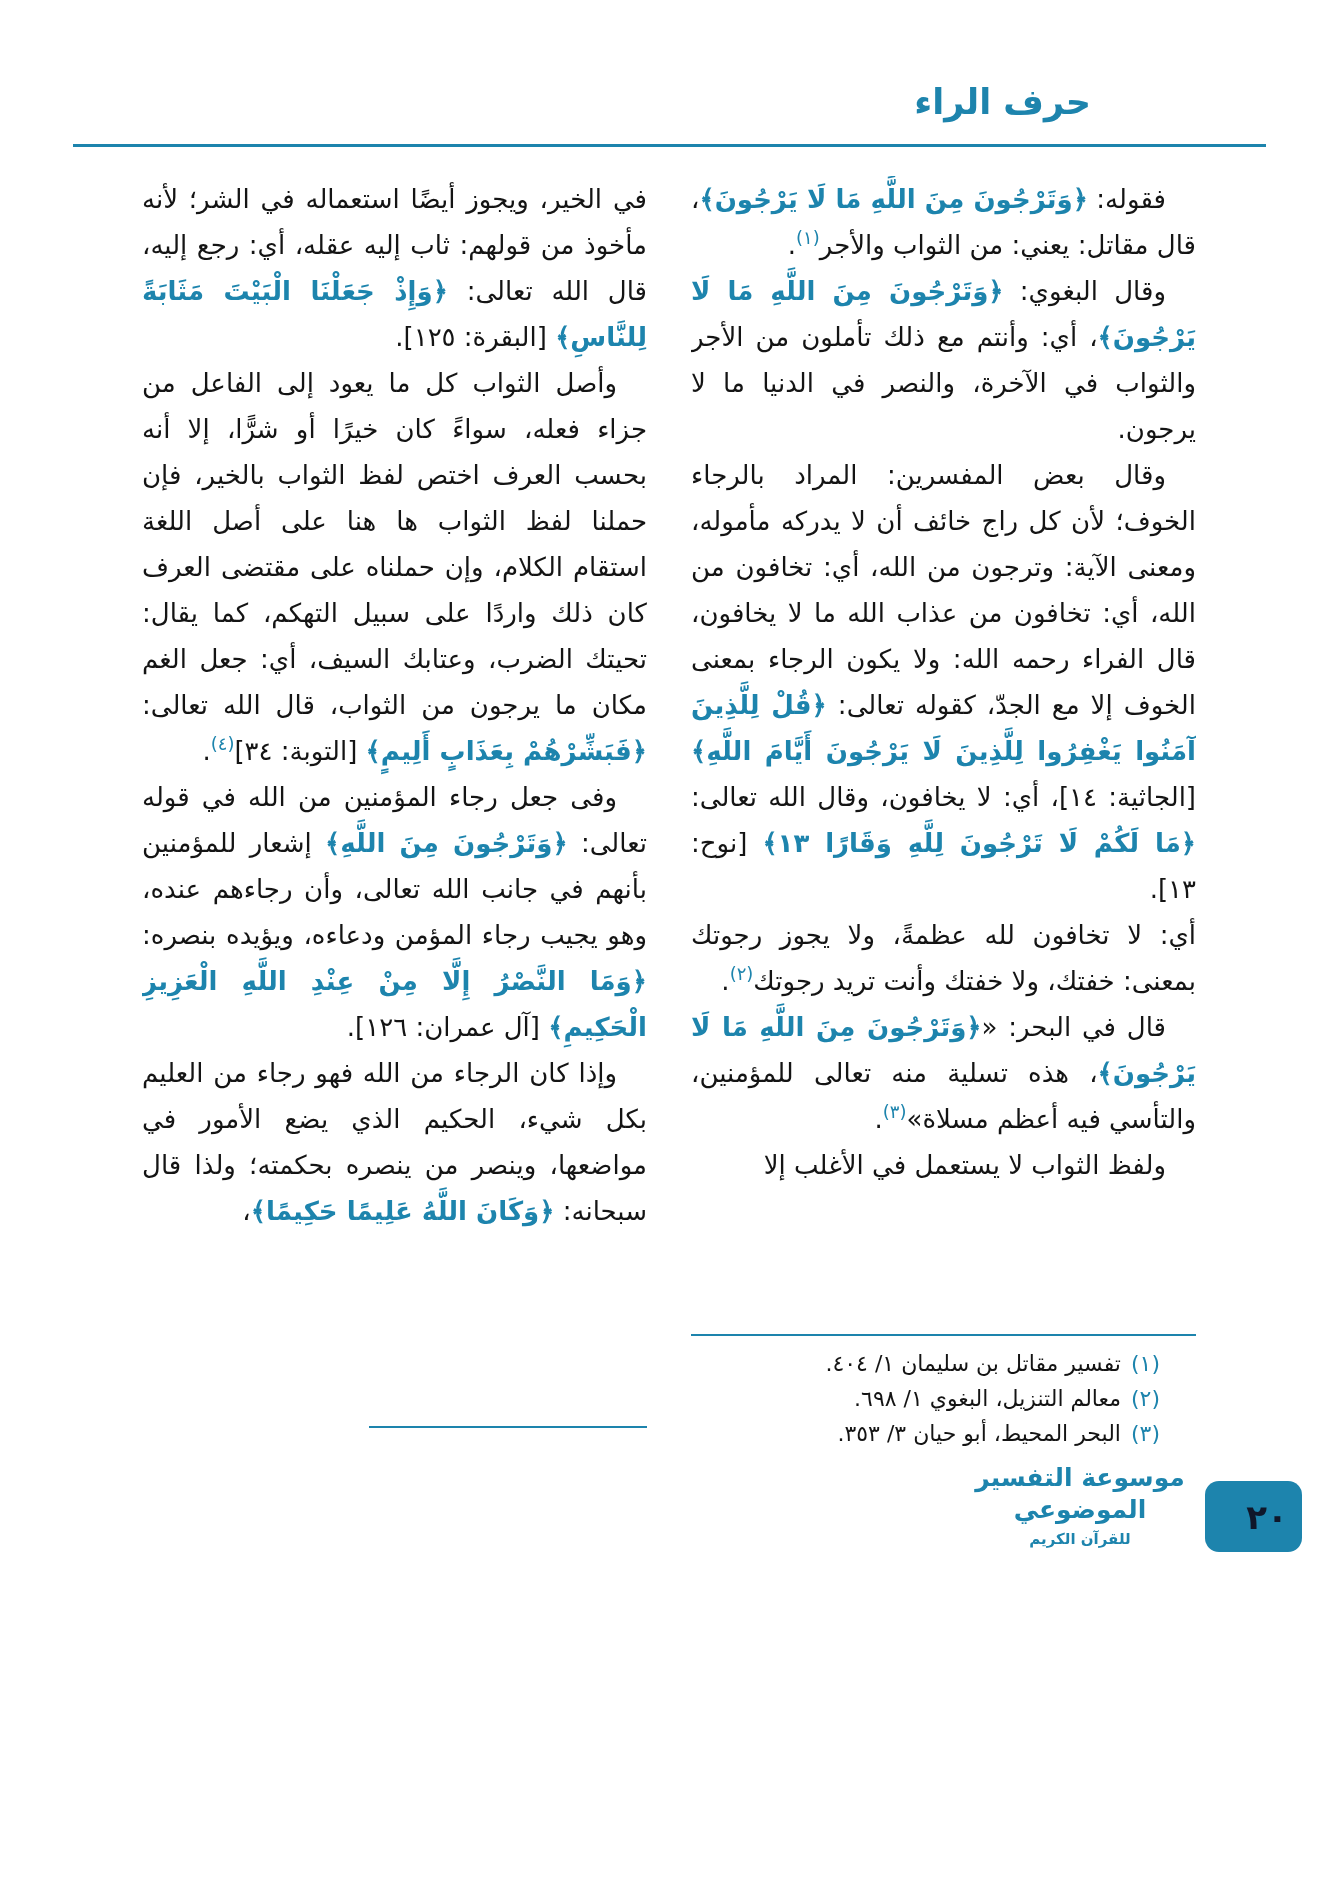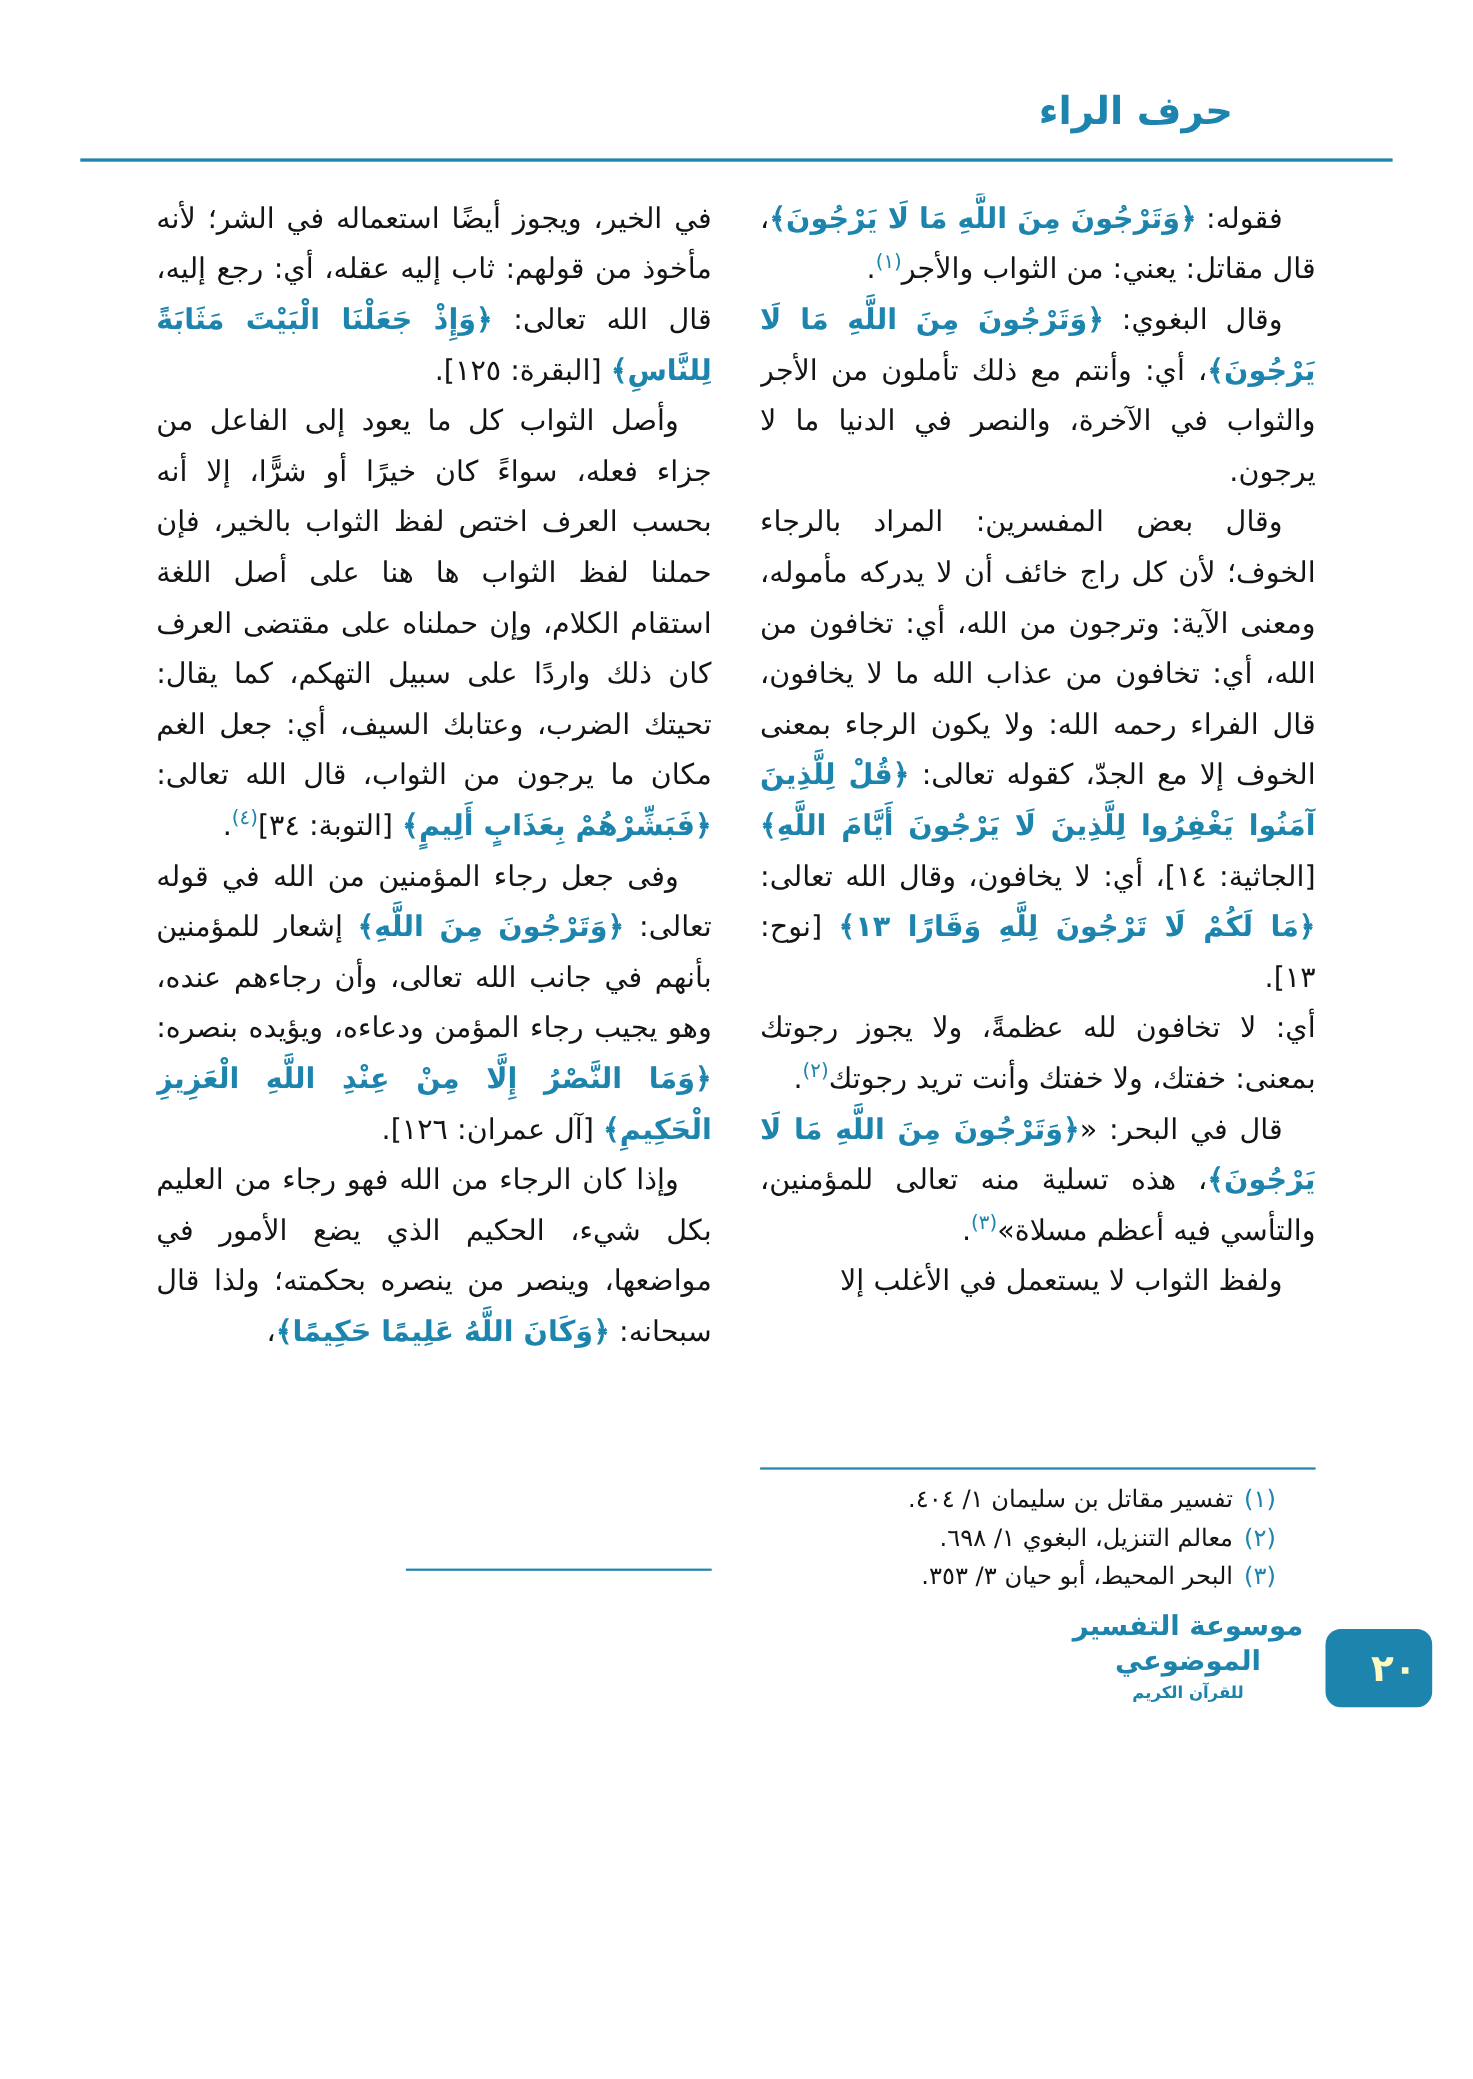--- a/index.html
+++ b/index.html
@@ -8,21 +8,21 @@
   body{
     width:1339px;height:1890px;
     background:#ffffff;
     position:relative;
     overflow:hidden;
     direction:rtl;
     font-family:"DejaVu Sans",sans-serif;
     color:#141414;
   }
   .header-title{
-    position:absolute;top:82px;right:218px;
+    position:absolute;top:82px;right:248px;
     color:#1d84ad;font-size:35px;font-weight:bold;
     letter-spacing:1px;
   }
   .header-rule{
     position:absolute;top:144px;right:73px;
     width:1193px;height:3px;background:#1d84ad;
   }
   .columns{
     position:absolute;top:176px;right:143px;
     width:1053px;
@@ -56,21 +56,21 @@
     text-align:center;color:#1d84ad;
   }
   .logo-title{font-size:25px;font-weight:bold;line-height:32px;}
   .logo-subtitle{font-size:15px;margin-top:4px;font-weight:bold;}
   .page-pill{
     position:absolute;top:1481px;right:37px;
     width:97px;height:71px;
     background:#1d84ad;border-radius:14px;
     display:flex;align-items:center;justify-content:center;
   }
-  .page-pill span{color:#fef9c3;font-size:34px;font-weight:bold;margin-left:27px;}
+  .page-pill span{color:#0f172a;font-size:34px;font-weight:bold;margin-left:27px;}
 </style>
 </head>
 <body>
 
 <div class="page">
 
   <div class="header-title">حرف الراء</div>
 
   <div class="header-rule"></div>
 

